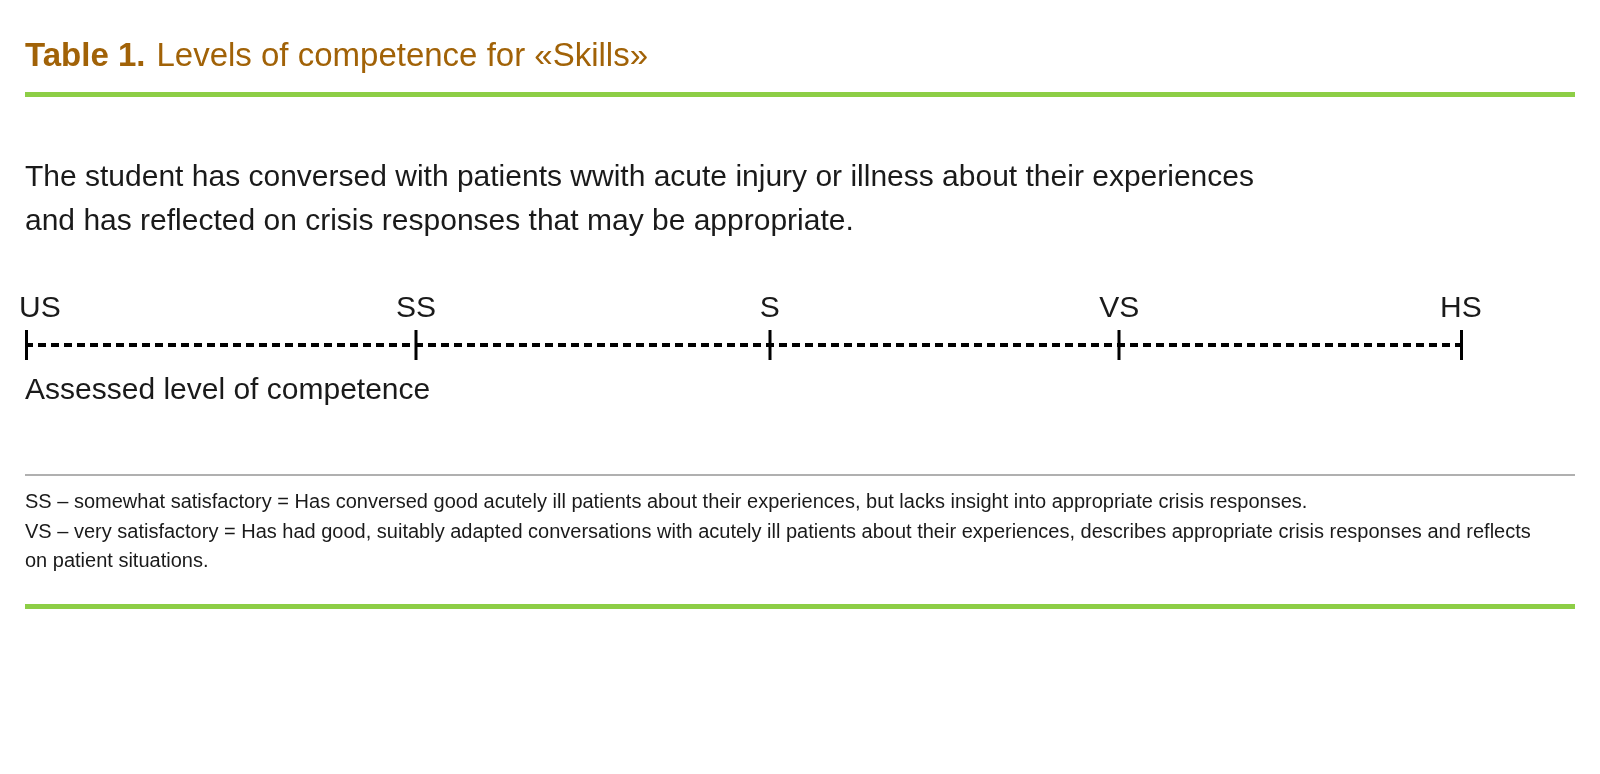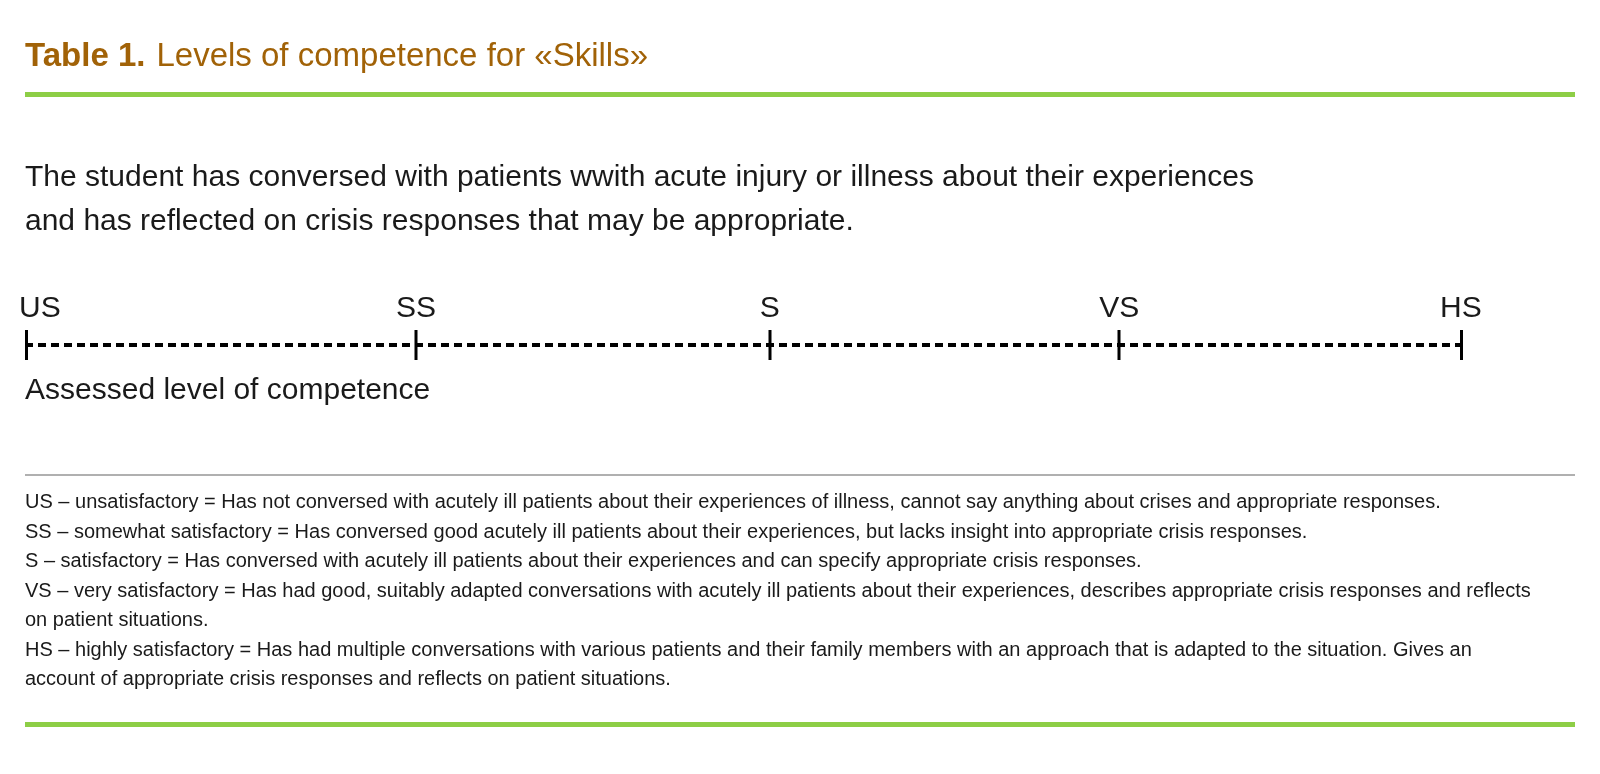--- a/index.html
+++ b/index.html
@@ -142,22 +142,19 @@
       <div class="tick pos-2"></div>
       <div class="tick pos-3"></div>
       <div class="tick pos-4"></div>
     </div>
     <div class="scale-caption">Assessed level of competence</div>
   </div>
 
   <div class="rule gray"></div>
 
   <div class="legend">
-    <div>US – unsatisfactory = Has not conversed with acutely ill patients about their experiences of illness, cannot say anything about crises and appropriate responses.</div>
     <div>SS – somewhat satisfactory = Has conversed good acutely ill patients about their experiences, but lacks insight into appropriate crisis responses.</div>
-    <div>S – satisfactory = Has conversed with acutely ill patients about their experiences and can specify appropriate crisis responses.</div>
     <div>VS – very satisfactory = Has had good, suitably adapted conversations with acutely ill patients about their experiences, describes appropriate crisis responses and reflects on patient situations.</div>
-    <div>HS – highly satisfactory = Has had multiple conversations with various patients and their family members with an approach that is adapted to the situation. Gives an account of appropriate crisis responses and reflects on patient situations.</div>
   </div>
 
   <div class="rule green bottom"></div>
 
 </div>
 
 </body></html>

